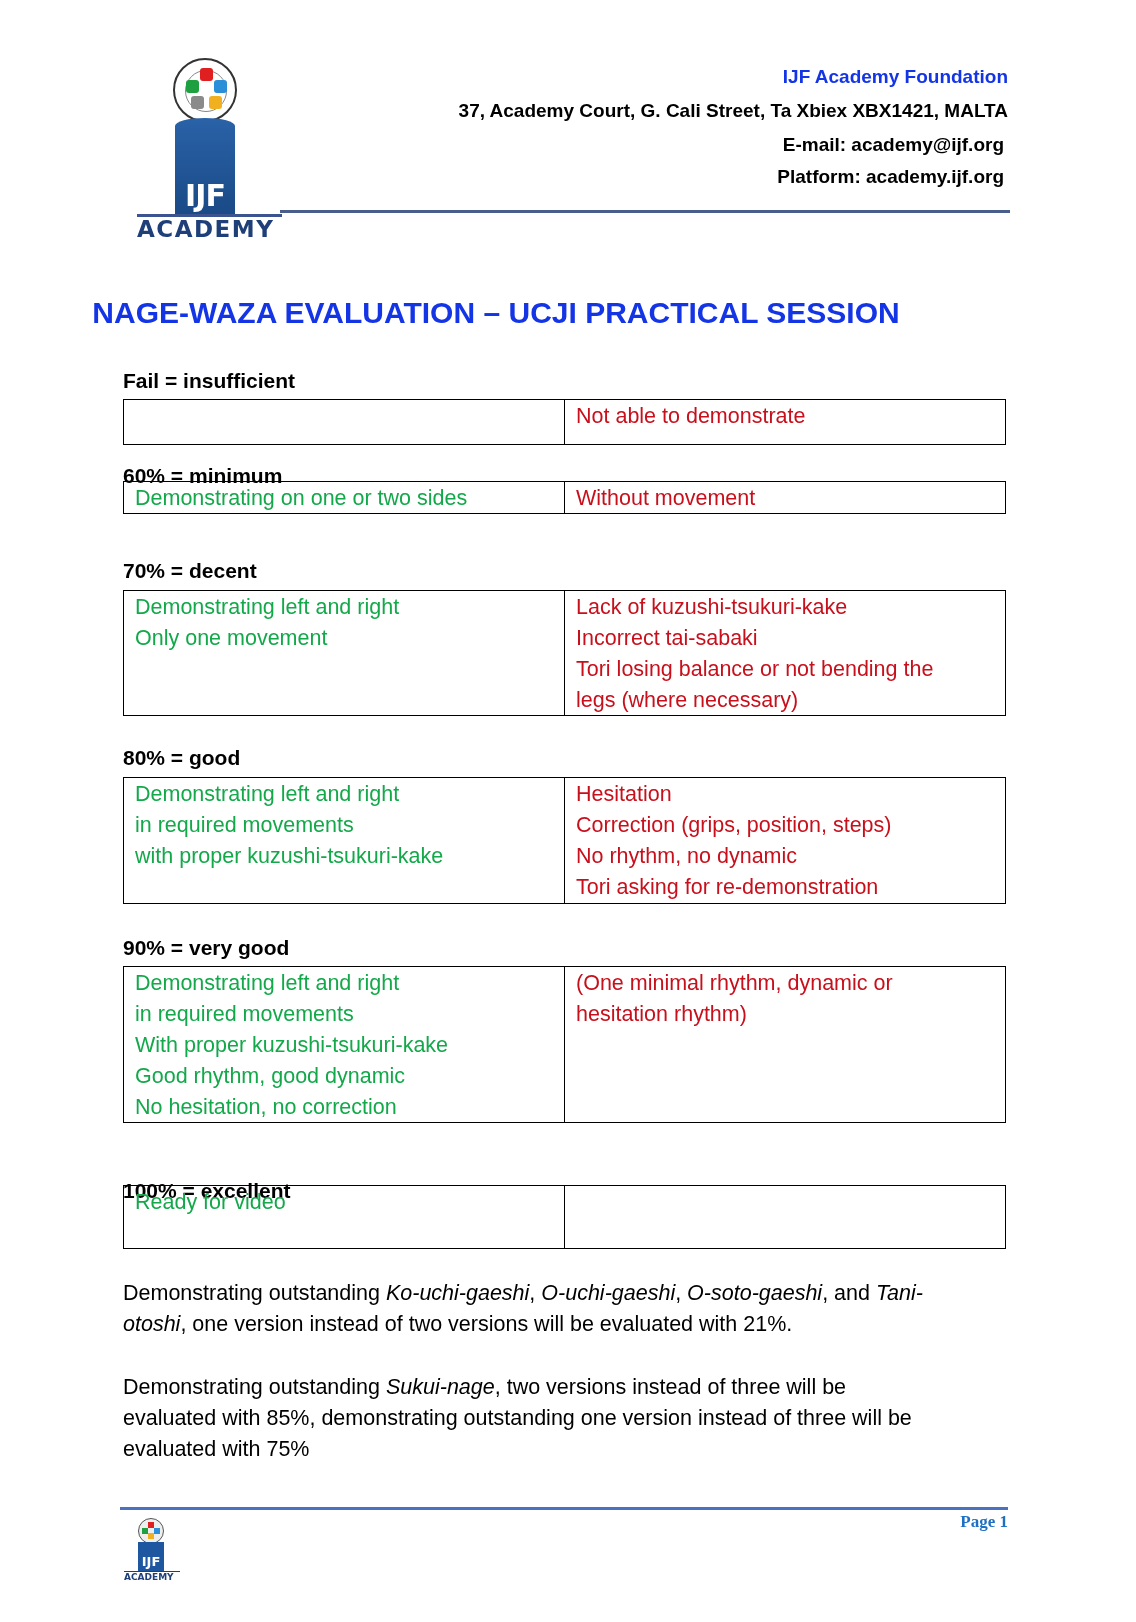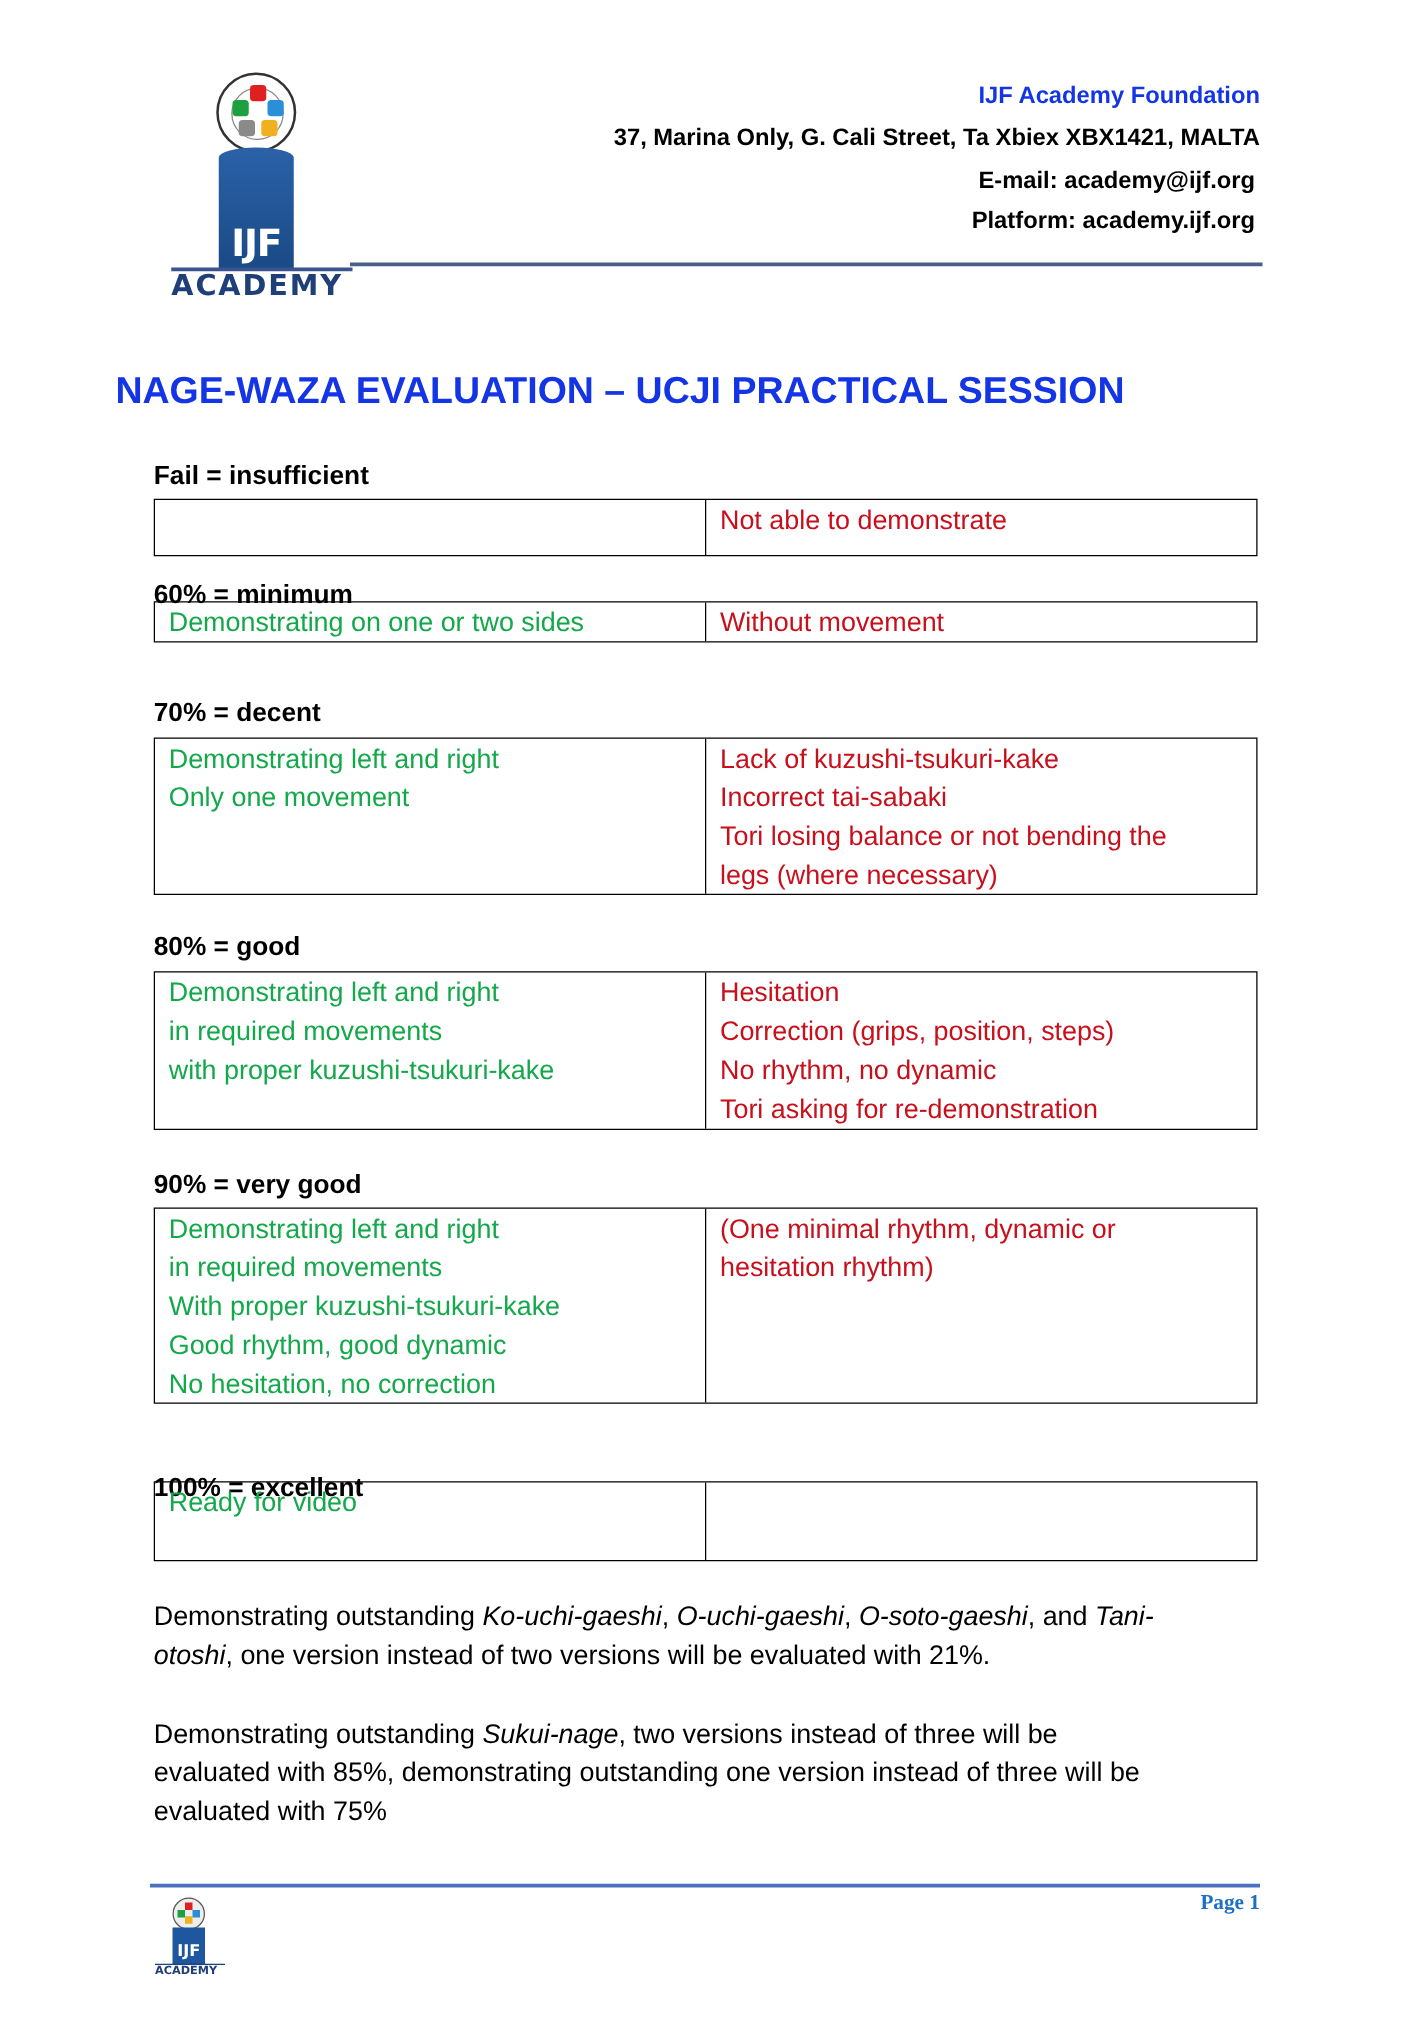--- a/index.html
+++ b/index.html
@@ -53,21 +53,21 @@
     <div class="g" style="left:34px;top:36px;background:#f0b020;"></div>
   </div>
   <div class="pillar">
     <div class="pillar-text">IJF</div>
   </div>
   <div class="logo-bar"></div>
   <div class="logo-word">ACADEMY</div>
 </div>
 
 <div class="abs hdr-line" style="top:66px;color:#1435e6;">IJF Academy Foundation</div>
-<div class="abs hdr-line" style="top:100px;">37, Marina Only, G. Cali Street, Ta Xbiex XBX1421, MALTA</div>
+<div class="abs hdr-line" style="top:100px;">37, Academy Court, G. Cali Street, Ta Xbiex XBX1421, MALTA</div>
 <div class="abs hdr-line" style="top:134px;right:132px;">E-mail: academy@ijf.org</div>
 <div class="abs hdr-line" style="top:166px;right:132px;">Platform: academy.ijf.org</div>
 <div class="abs hdr-rule"></div>
 
 <div class="abs title">NAGE-WAZA EVALUATION – UCJI PRACTICAL SESSION</div>
 
 <div id="grades">
     <div class="abs grade-label" style="top: 369px;">Fail = insufficient</div>
     <div class="abs grade-table" style="top: 399px; height: 46px;">
       <div class="col left"></div>

